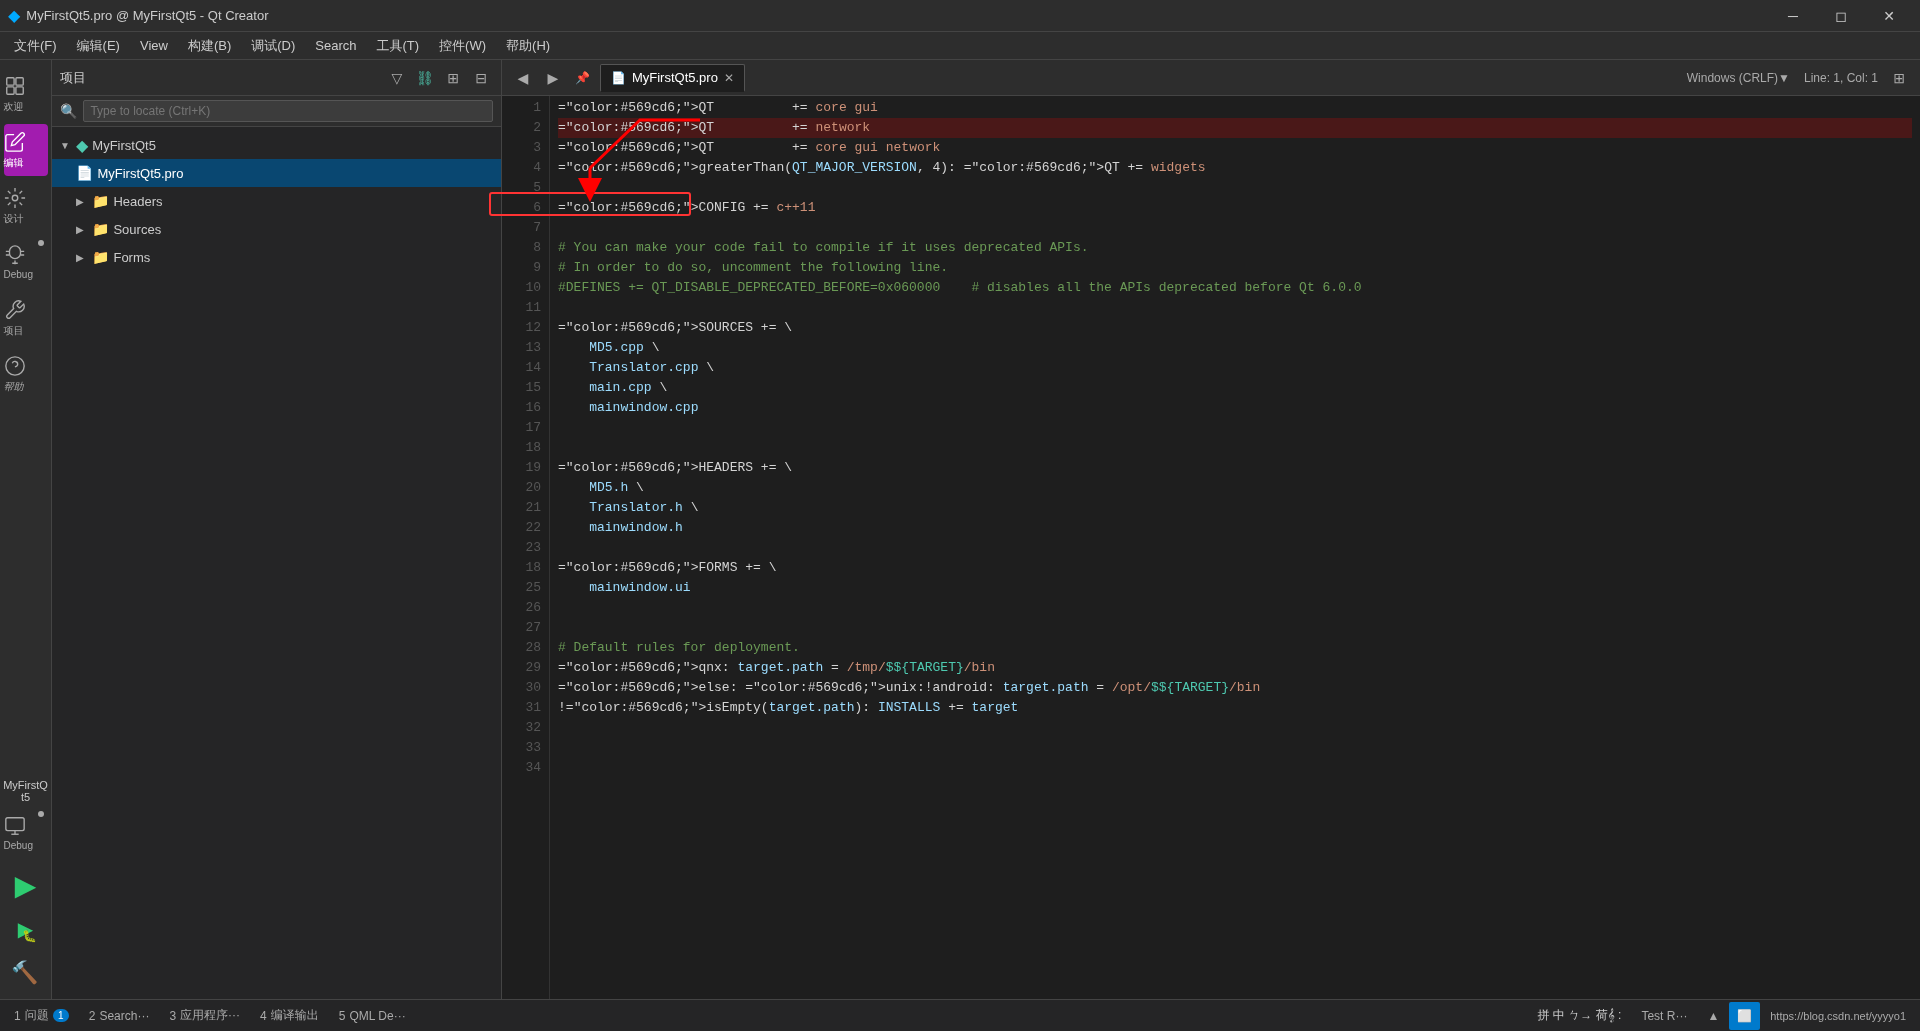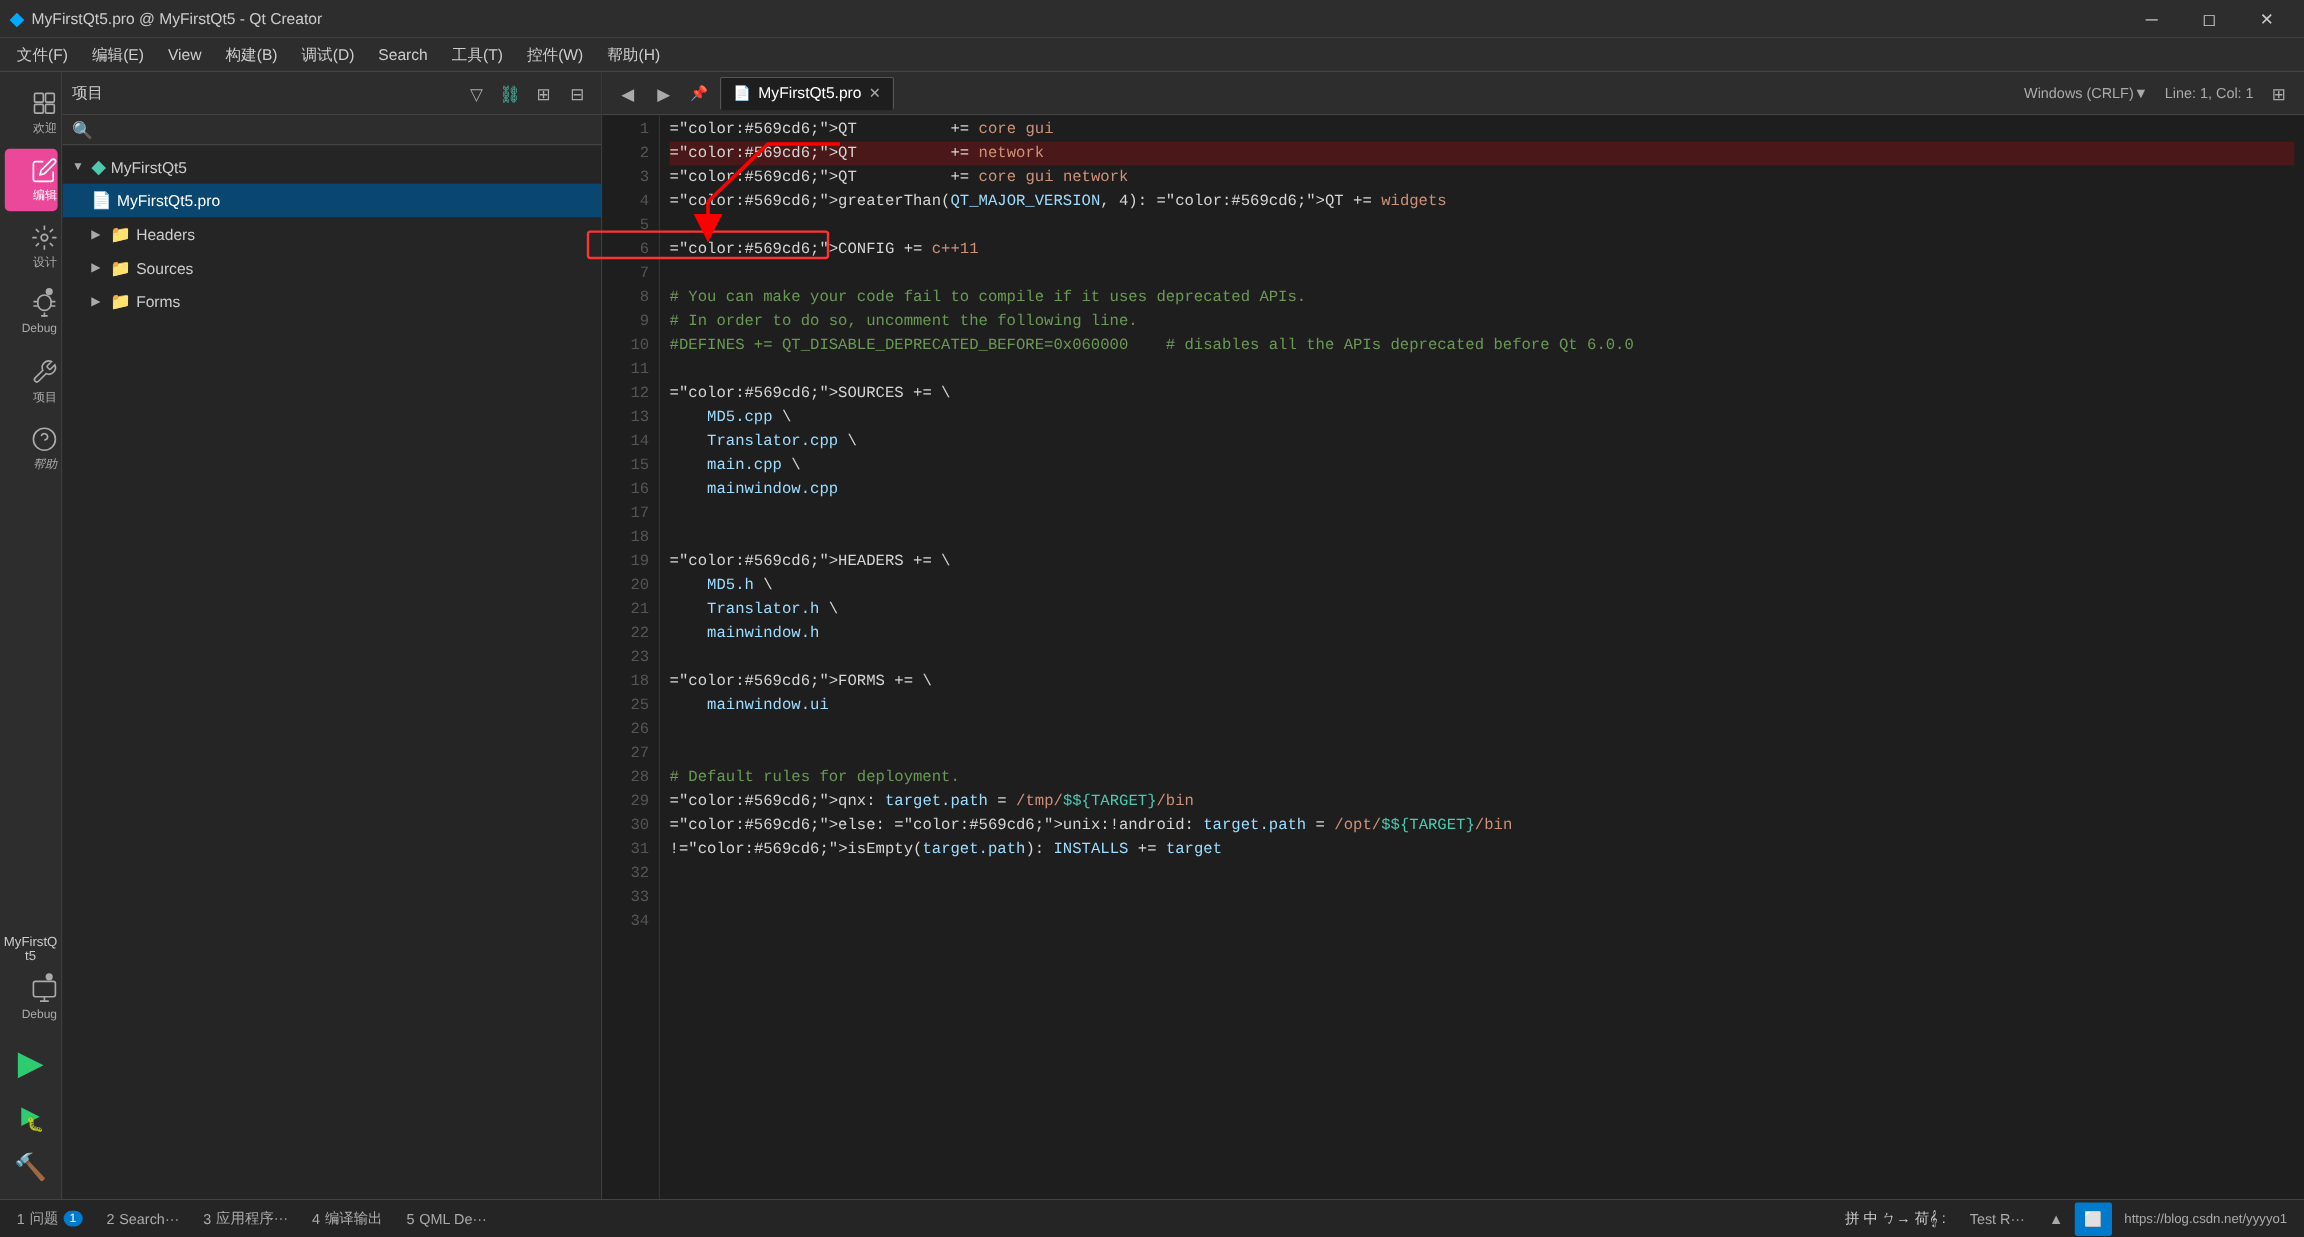--- a/index.html
+++ b/index.html
@@ -51,30 +51,30 @@
       flex-direction: column;
       align-items: center;
       padding-top: 8px;
       border-right: 1px solid #444;
     }
     .sidebar-icon-btn {
       width: 44px;
       height: 52px;
       display: flex;
       flex-direction: column;
-      align-items: flex-end;
+      align-items: flex-start;
       justify-content: center;
       cursor: pointer;
       color: #aaa;
       font-size: 10px;
       border-radius: 4px;
       margin-bottom: 4px;
       gap: 3px;
     }
-    .sidebar-icon-btn.active { background: #ec4899; color: #fff; }
+    .sidebar-icon-btn.active { background: #a21caf; color: #fff; }
     .sidebar-icon-btn svg { width: 22px; height: 22px; }
 
     
     .project-panel {
       width: 450px;
       background: #252526;
       display: flex;
       flex-direction: column;
       border-right: 1px solid #444;
     }
@@ -396,20 +396,21 @@
       <div class="panel-header">
         <span class="panel-header-title">项目</span>
         <button class="panel-btn">▽</button>
         <button class="panel-btn" style="color:#4ec9b0;">⛓</button>
         <button class="panel-btn">⊞</button>
         <button class="panel-btn">⊟</button>
       </div>
 
       <div style="display:flex; align-items:center; padding:4px 8px; background:#2d2d2d; border-bottom:1px solid #444; gap:6px;">
         <span style="color:#aaa; font-size:14px;">🔍</span>
+        <input type="text" style="flex: 1 1 0%; background: rgb(60, 60, 60); border: 1px solid rgb(85, 85, 85); color: rgb(204, 204, 204); font-size: 12px; padding: 3px 6px; border-radius: 2px; outline: none;" placeholder="Type to locate (Ctrl+K)">
       </div>
 
       <div class="tree">
 
         <div class="tree-item">
           <span class="chevron">▼</span>
           <span style="color:#4ec9b0; font-size:16px;">◆</span>
           <span>MyFirstQt5</span>
         </div>
 

